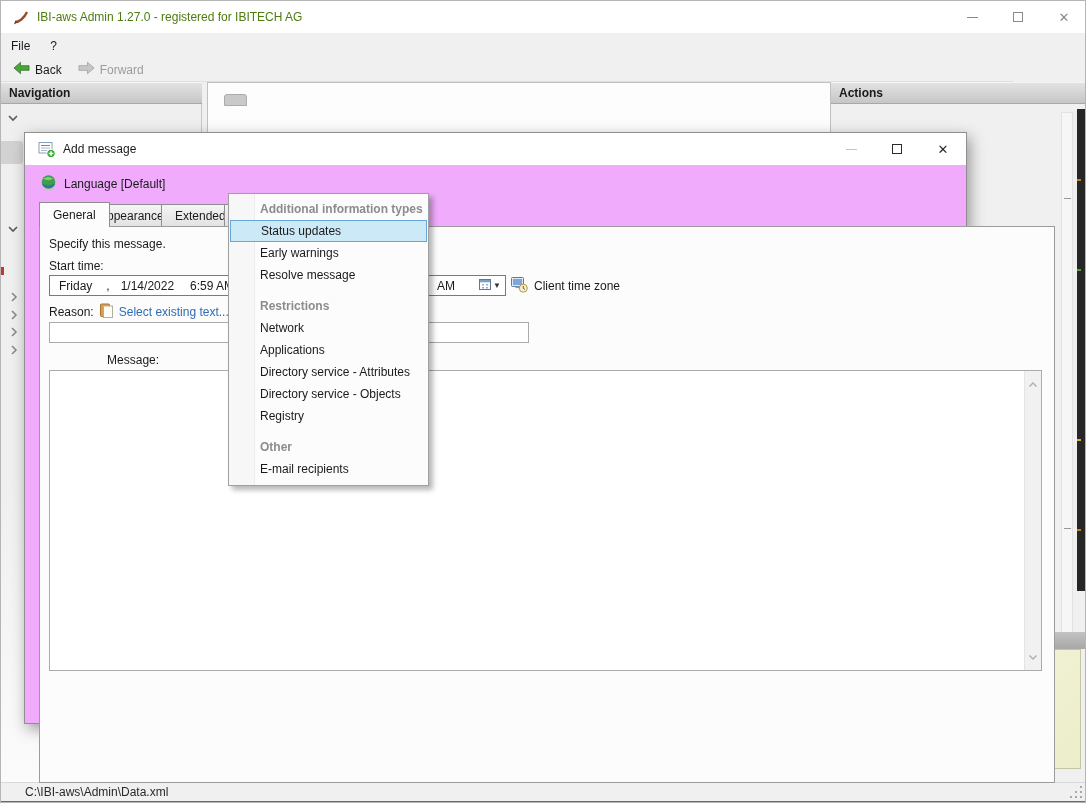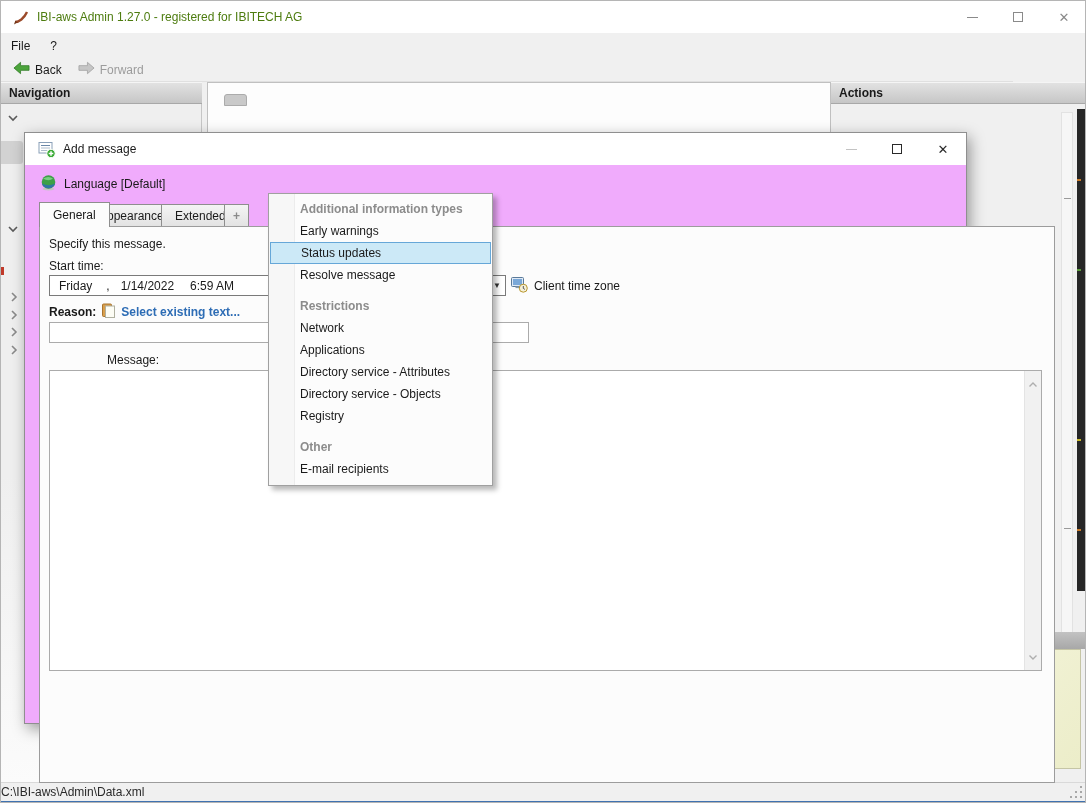--- a/index.html
+++ b/index.html
@@ -42,21 +42,21 @@
   #main-bottom-box { position:absolute; left:9px; top:618px; width:602px; height:70px; border:1px solid #c8c8c8; background:linear-gradient(#d6d6d6,#fbfbfb 80%); }
 
   #actions-panel { left:830px; top:103px; width:256px; height:678px; background:#f0f0f0; }
   #actions-scroll { position:absolute; left:230px; top:8px; width:12px; height:524px; background:#f6f6f6; border:1px solid #e2e2e2; }
   .scroll-tick { position:absolute; left:2px; width:7px; height:0; border-top:1px solid #9a9a9a; }
   #actions-thumb { position:absolute; left:246px; top:5px; width:10px; height:482px; background:#262626; }
   .thumb-dot { position:absolute; left:0; width:4px; height:2px; }
   #actions-divider { position:absolute; left:0px; top:528px; width:256px; height:17px; background:linear-gradient(#c2c2c2,#a8a8a8); }
   #actions-note { position:absolute; left:8px; top:545px; width:242px; height:120px; border:1px solid #c5c5a5; background:linear-gradient(135deg,#f7f7e2,#ecedc9); }
 
-  .statusbar { left:0; top:781px; width:1086px; height:19px; background:#f0f0f0; border-top:1px solid #d9d9d9; display:flex; align-items:center; padding-left:0; color:#2a2a2a; }
+  .statusbar { left:0; top:781px; width:1086px; height:19px; background:#f0f0f0; border-top:1px solid #d9d9d9; display:flex; align-items:center; padding-left:24px; color:#2a2a2a; }
   #status-bottom-edge { left:0; top:800px; width:1086px; height:3px; background:var(--window-bottom-border); }
   #resize-grip { left:1070px; top:786px; width:12px; height:12px; }
   #resize-grip i { position:absolute; width:2px; height:2px; background:#a8a8a8; }
 
   
   #dialog { left:23px; top:103px; width:943px; height:592px; background:#f0abfc; border:1px solid #8f8f8f; box-shadow:3px 5px 14px rgba(0,0,0,0.38); z-index:10;margin-top:28px; }
   #dialog-titlebar { position:absolute; left:0; top:0; width:100%; height:32px; background:#ffffff; }
   #dialog-title { position:absolute; left:38px; top:9px; }
   #dialog-icon { position:absolute; left:13px; top:7px; }
   .dlgbtns { position:absolute; right:0; top:0; height:32px; display:flex; }
@@ -73,38 +73,38 @@
 
   
   #intro-text { position:absolute; left:9px; top:10px; }
   #start-time-label { position:absolute; left:9px; top:32px; }
   #start-picker { position:absolute; left:9px; top:48px; width:457px; height:21px; background:#fff; border:1px solid #7a7a7a; display:flex; align-items:center; padding-left:9px; }
   #start-picker .seg { white-space:pre; }
   #picker-meridiem-right { position:absolute; right:50px; top:3px; }
   #calendar-button { position:absolute; right:2px; top:1px; width:26px; height:17px; display:flex; align-items:center; justify-content:center; gap:2px; background:#fff; }
   #calendar-button .arrow { font-size:8px; color:#333; }
   #client-tz { position:absolute; left:471px; top:48px; display:flex; align-items:center; gap:6px; height:21px; }
-  #reason-row { position:absolute; left:9px; top:76px; display:flex; align-items:center; gap:6px;font-weight:bold; }
+  #reason-row { position:absolute; left:9px; top:76px; display:flex; align-items:center; gap:6px; }
   #reason-input { position:absolute; left:9px; top:95px; width:480px; height:21px; background:#fff; border:1px solid #ababab; padding:0 4px; font:inherit; }
   #message-row { position:absolute; left:9px; top:126px; display:flex; align-items:flex-end; gap:10px;flex-direction:column; }
   #message-box { position:absolute; left:9px; top:143px; width:993px; height:301px; background:#fff; border:1px solid #ababab; }
   #message-scroll { position:absolute; right:0; top:0; width:17px; height:100%; background:#f1f1f1; border-left:1px solid #e4e4e4; }
   #message-scroll .sarrow { position:absolute; left:3px; }
 
   .link { color:var(--link-blue); cursor:pointer; }
 
   #dialog-footer { position:absolute; left:0; top:550px; width:100%; height:42px; }
   #help-area { position:absolute; left:15px; top:14px; display:flex; align-items:center; gap:5px; }
   .dlg-button { position:absolute; top:13px; height:22px; background:linear-gradient(#fdfdfd,#f3f3f3); border:1px solid #ababab; border-radius:3px; font:inherit; color:#1a1a1a; }
   #preview-button { left:780px; width:83px; }
   #save-button { left:873px; width:66px; }
   #cancel-button { left:949px; width:78px; }
 
   
-  #type-menu { left:227px; top:192px; width:225px; background:#fcfcfc; border:1px solid #a0a0a0; padding:4px 0 5px 0; box-shadow:4px 4px 5px rgba(0,0,0,0.28); z-index:20;margin-left:40px; }
+  #type-menu { left:227px; top:192px; width:201px; background:#fcfcfc; border:1px solid #a0a0a0; padding:4px 0 5px 0; box-shadow:4px 4px 5px rgba(0,0,0,0.28); z-index:20; }
   #type-menu::before { content:""; position:absolute; left:0; top:0; bottom:0; width:25px; background:#f7f7f7; border-right:1px solid #ececec; }
   .menu-header, .menu-item { position:relative; height:22px; line-height:22px; padding-left:31px; white-space:nowrap; }
   .menu-header { color:#8c8c8c; font-weight:bold; }
   .menu-header:not(:first-child) { margin-top:9px; }
   .menu-item.selected { margin:0 1px; padding-left:30px; border:1px solid var(--selection-border); background:var(--selection-fill); line-height:20px; }
 </style>
 </head>
 <body>
 
 <div id="root">
@@ -344,22 +344,22 @@
         <span class="link">Help</span>
       </span>
       <button class="dlg-button" id="preview-button">Preview</button>
       <button class="dlg-button" id="save-button">Save</button>
       <button class="dlg-button" id="cancel-button">Cancel</button>
     </div>
   </div>
 
   <div class="abs" id="type-menu">
       <div class="menu-header">Additional information types</div>
+      <div class="menu-item selected">Status updates</div>
       <div class="menu-item">Early warnings</div>
-      <div class="menu-item selected">Status updates</div>
       <div class="menu-item">Resolve message</div>
       <div class="menu-header">Restrictions</div>
       <div class="menu-item">Network</div>
       <div class="menu-item">Applications</div>
       <div class="menu-item">Directory service - Attributes</div>
       <div class="menu-item">Directory service - Objects</div>
       <div class="menu-item">Registry</div>
       <div class="menu-header">Other</div>
       <div class="menu-item">E-mail recipients</div>
     </div>

